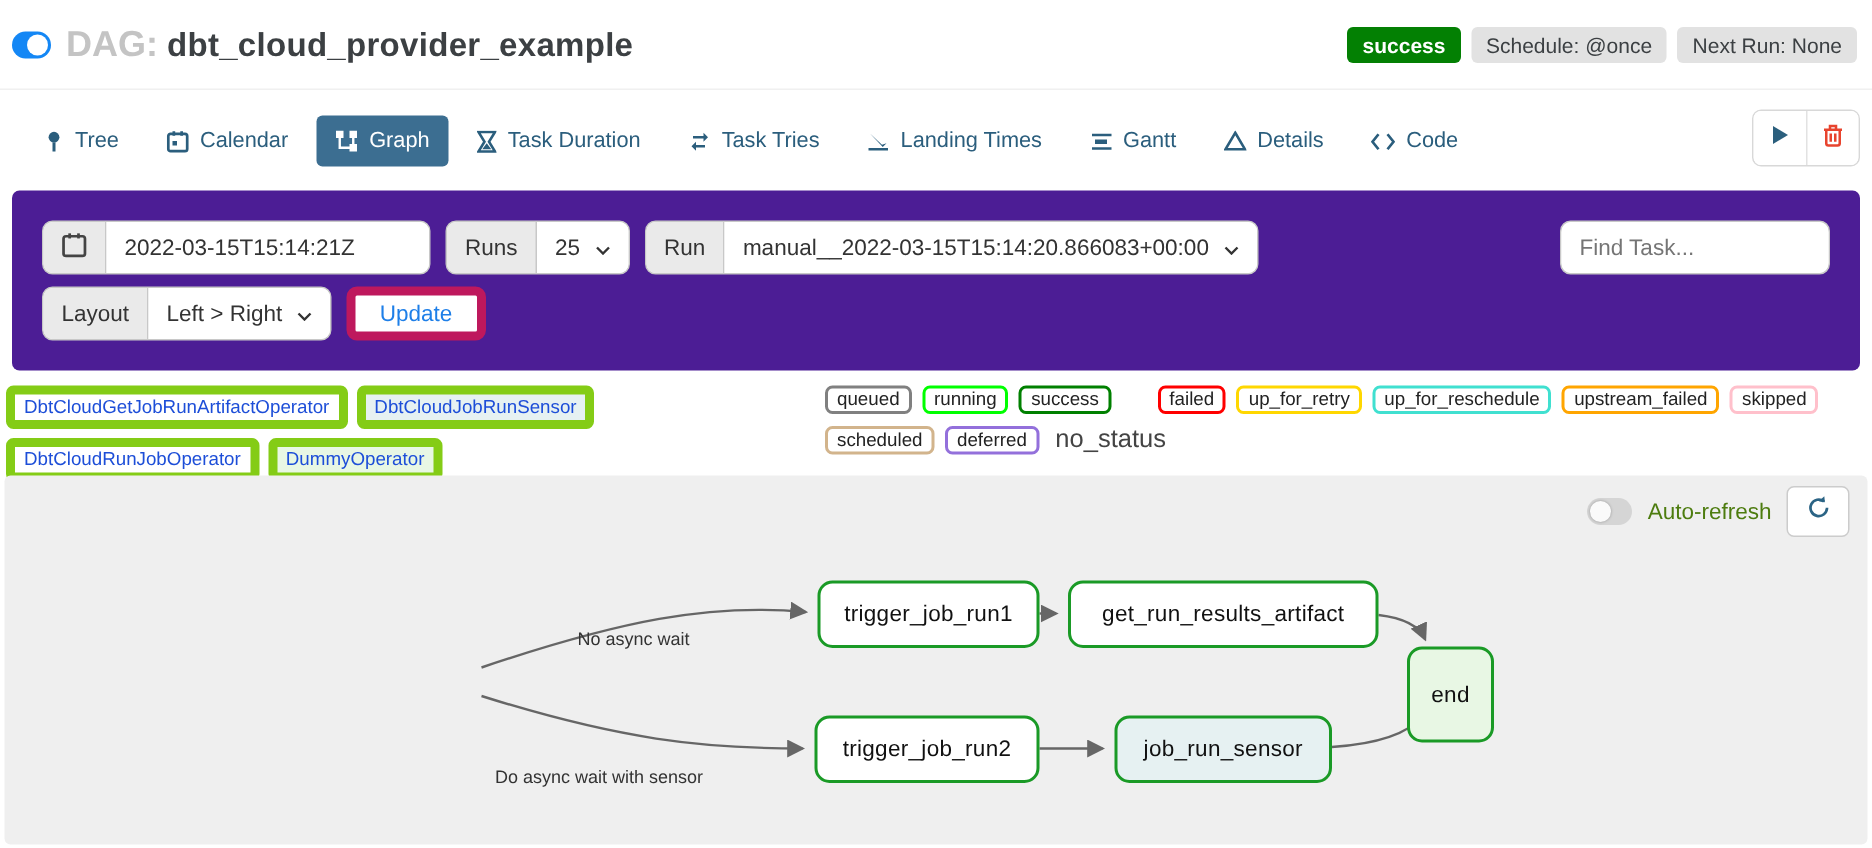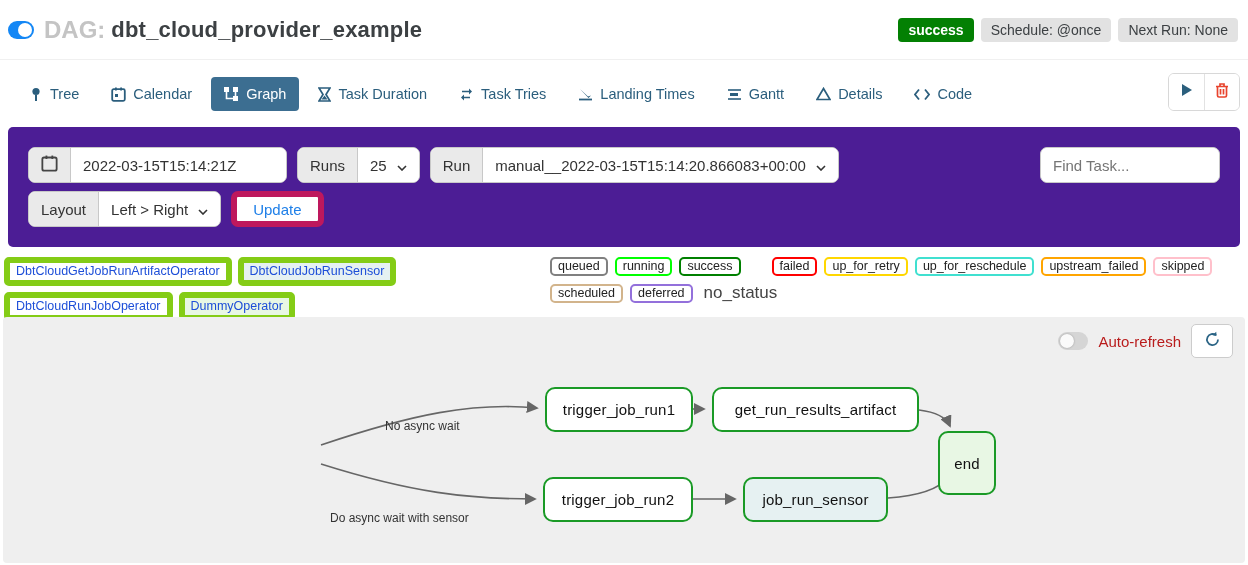--- a/index.html
+++ b/index.html
@@ -63,21 +63,21 @@
   .no-status { font-size:17px; color:#444; padding:0 4px; }
 
   
   .graph-panel { position:absolute; left:3px; top:317px; width:1242px; height:246px;
     background:#efefef; border-radius:4px; }
   .graph-toolbar { position:absolute; top:7px; right:12px; display:flex; align-items:center; gap:10px; }
   .mini-toggle { width:30px; height:18px; border-radius:9px; background:#d5d5d5; position:relative;
     cursor:pointer; }
   .mini-toggle .knob { position:absolute; top:2px; left:2px; width:14px; height:14px;
     border-radius:50%; background:#fafafa; box-shadow:0 0 2px rgba(0,0,0,.3); }
-  .autorefresh-label { font-size:15px; color:#b91c1c; }
+  .autorefresh-label { font-size:15px; color:#4d7c0f; }
   .refresh-btn { width:42px; height:34px; background:#fff; border:1px solid #ccc; border-radius:5px;
     display:flex; align-items:center; justify-content:center; cursor:pointer; }
 
   .edges { position:absolute; left:0; top:0; width:100%; height:100%; }
   .node { position:absolute; border:2.5px solid #1a9a26; border-radius:10px; background:#fff;
     display:flex; align-items:center; justify-content:center; font-size:15px; color:#111;
     cursor:pointer; letter-spacing:0.2px; }
   .edge-label { position:absolute; font-size:12px; color:#333; white-space:nowrap; }
 </style>
 </head>

